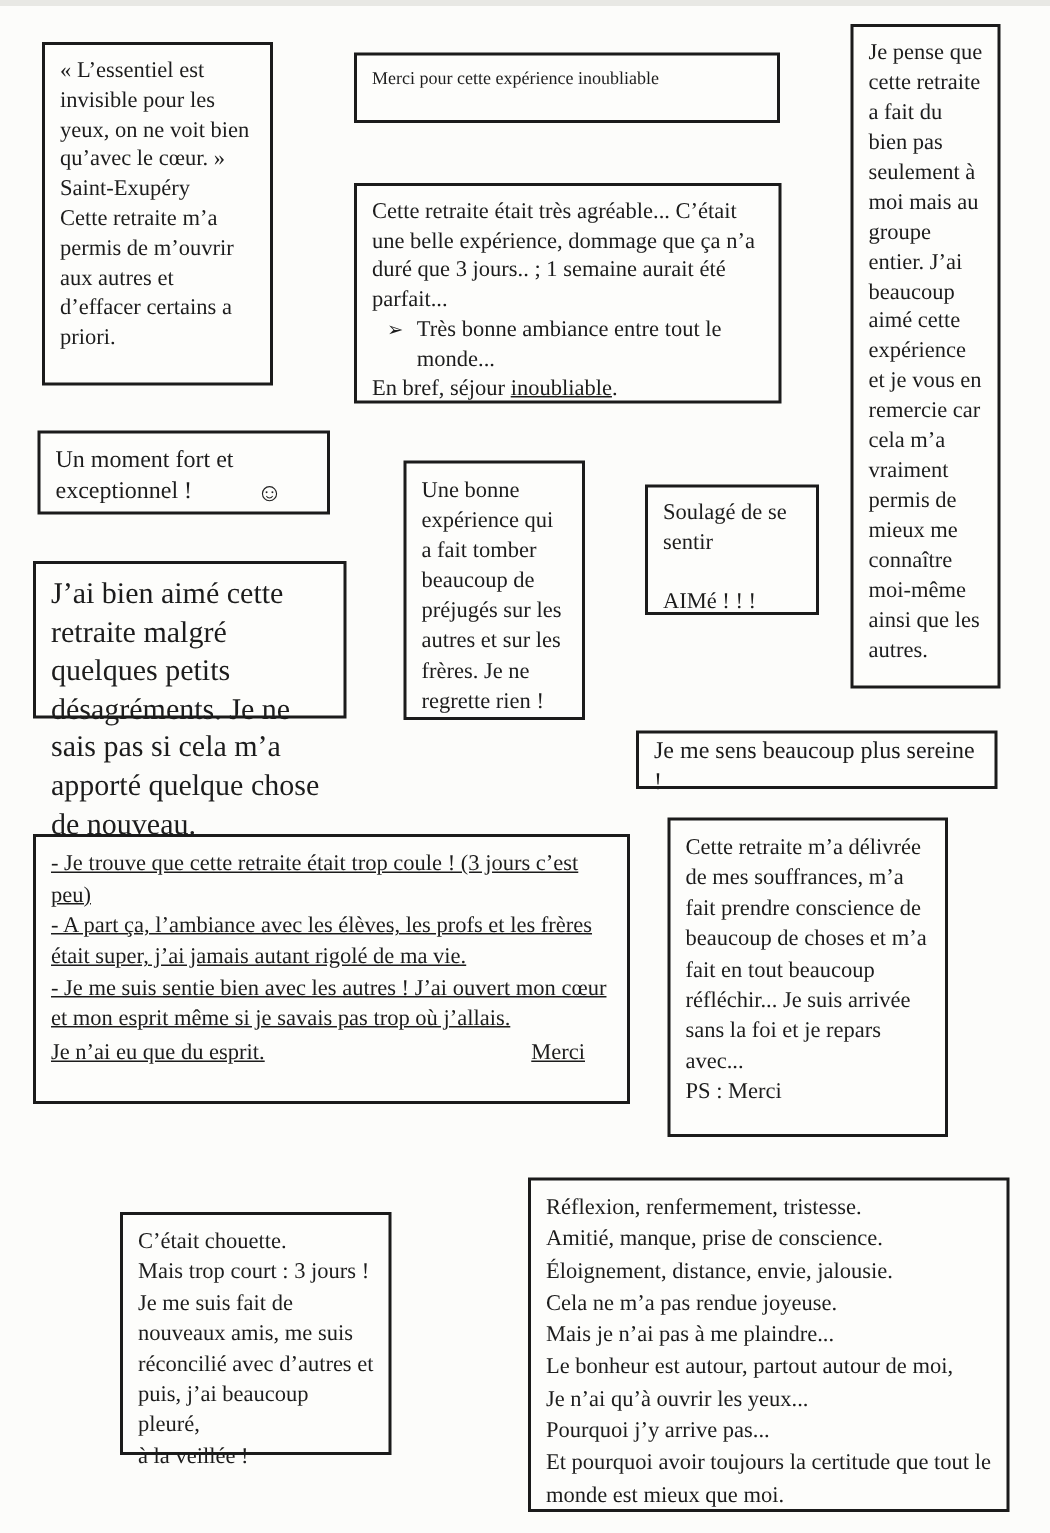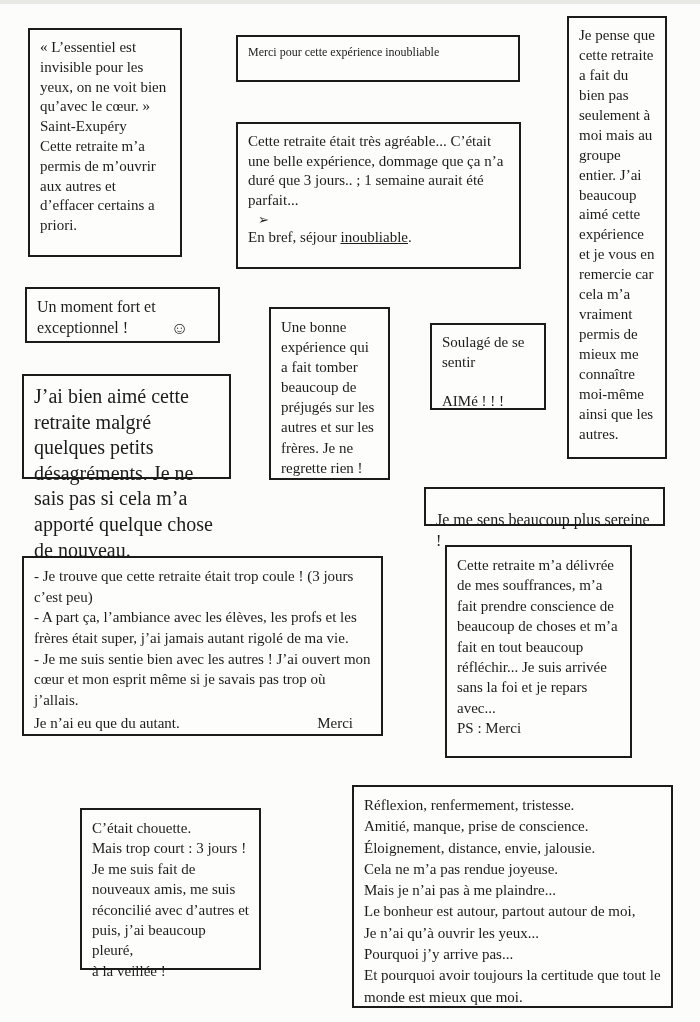--- a/index.html
+++ b/index.html
@@ -28,22 +28,22 @@
   .last-line{display:flex;justify-content:space-between;margin-top:2px;padding-right:18px;}
   .smiley{position:absolute;left:144px;top:29px;font-size:17px;}
   #quote-box{left:28px;top:24px;width:154px;height:229px;line-height:1.32;}
   #merci-box{left:236px;top:31px;width:284px;height:47px;font-size:12px;}
   #agreable-box{left:236px;top:118px;width:285px;height:147px;}
   #jepense-box{left:567px;top:12px;width:100px;height:443px;line-height:1.33;}
   #moment-box{left:25px;top:283px;width:195px;height:56px;font-size:16px;}
   #bonne-box{left:269px;top:303px;width:121px;height:173px;line-height:1.34;}
   #soulage-box{left:430px;top:319px;width:116px;height:87px;}
   #aime-box{left:22px;top:370px;width:209px;height:105px;font-size:20px;line-height:1.28;}
-  #sereine-box{left:424px;top:483px;width:241px;height:39px;font-size:16px;padding-top:21px;}
-  #trouve-box{left:22px;top:552px;width:361px;height:180px;line-height:1.38;}
+  #sereine-box{left:424px;top:483px;width:241px;height:39px;font-size:16px;padding-top:2px;}
+  #trouve-box{left:22px;top:552px;width:398px;height:180px;line-height:1.38;text-decoration:underline;}
   #delivree-box{left:445px;top:541px;width:187px;height:213px;line-height:1.36;}
   #chouette-box{left:80px;top:804px;width:181px;height:162px;line-height:1.36;}
   #reflexion-box{left:352px;top:781px;width:321px;height:223px;line-height:1.42;}
 </style>
 </head>
 <body>
 
 <div id="page">
 
   <div class="box" id="quote-box">
@@ -52,20 +52,21 @@
   </div>
 
   <div class="box" id="merci-box">
     <span>Merci pour cette expérience inoubliable</span>
   </div>
 
   <div class="box" id="agreable-box">
     <div class="pre">Cette retraite était très agréable... C’était une belle expérience, dommage que ça n’a duré que 3 jours.. ; 1 semaine aurait été parfait...</div>
     <div class="bullet-row">
       <span class="arrow">➢</span>
+      <span>Très bonne ambiance entre tout le monde...</span>
     </div>
     <div><span>En bref, séjour </span><span class="u">inoubliable</span><span>.</span></div>
   </div>
 
   <div class="box" id="jepense-box">
     <span class="pre">Je pense que cette retraite a fait du bien pas seulement à moi mais au groupe entier. J’ai beaucoup aimé cette expérience et je vous en remercie car cela m’a vraiment permis de mieux me connaître moi-même ainsi que les autres.</span>
   </div>
 
   <div class="box" id="moment-box">
     <span class="pre">Un moment fort et
@@ -89,21 +90,21 @@
 
   <div class="box" id="sereine-box">
     <span>Je me sens beaucoup plus sereine !</span>
   </div>
 
   <div class="box" id="trouve-box">
     <div class="pre">- Je trouve que cette retraite était trop coule ! (3 jours c’est peu)
 - A part ça, l’ambiance avec les élèves, les profs et les frères était super, j’ai jamais autant rigolé de ma vie.
 - Je me suis sentie bien avec les autres ! J’ai ouvert mon cœur et mon esprit même si je savais pas trop où j’allais.</div>
     <div class="last-line">
-      <span>Je n’ai eu que du autant.</span>
+      <span>Je n’ai eu que du esprit.</span>
       <span>Merci</span>
     </div>
   </div>
 
   <div class="box" id="delivree-box">
     <span class="pre">Cette retraite m’a délivrée de mes souffrances, m’a fait prendre conscience de beaucoup de choses et m’a fait en tout beaucoup réfléchir... Je suis arrivée sans la foi et je repars avec...
 PS : Merci</span>
   </div>
 
   <div class="box" id="chouette-box">

